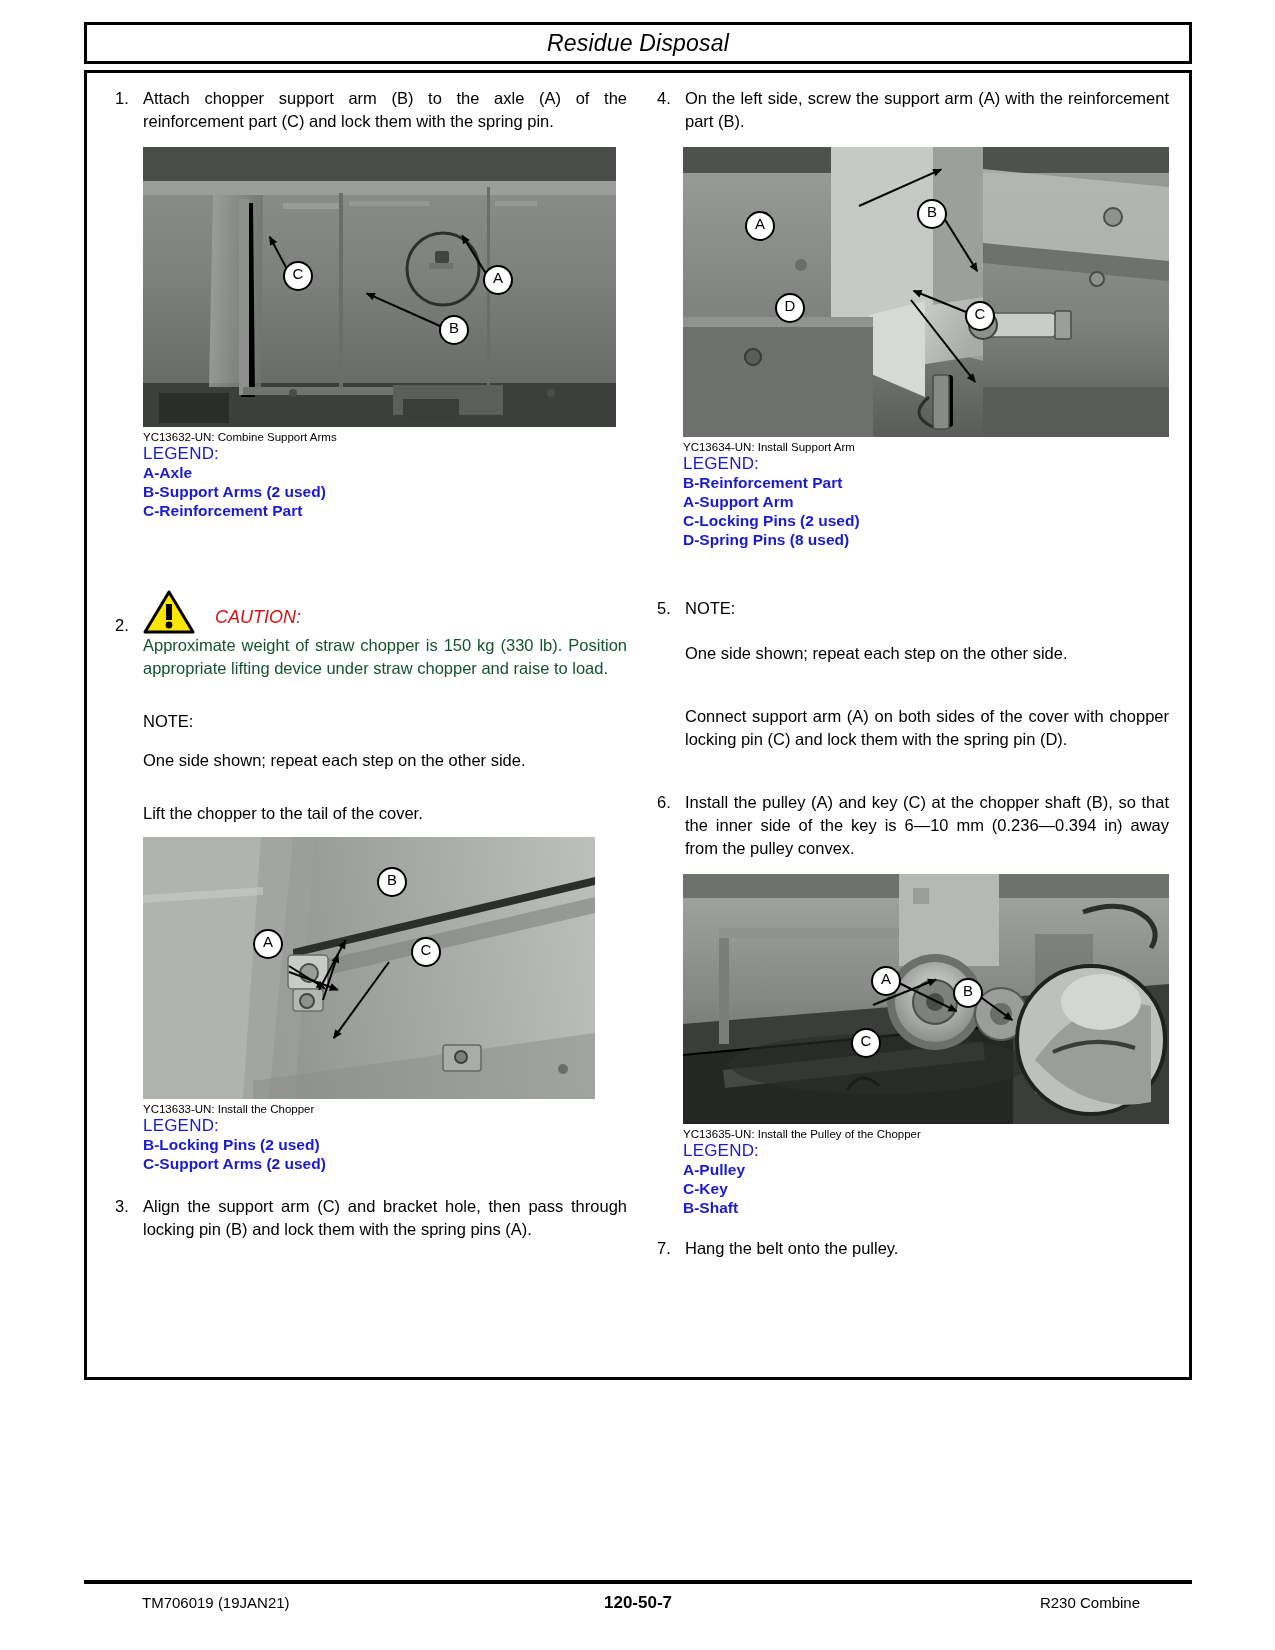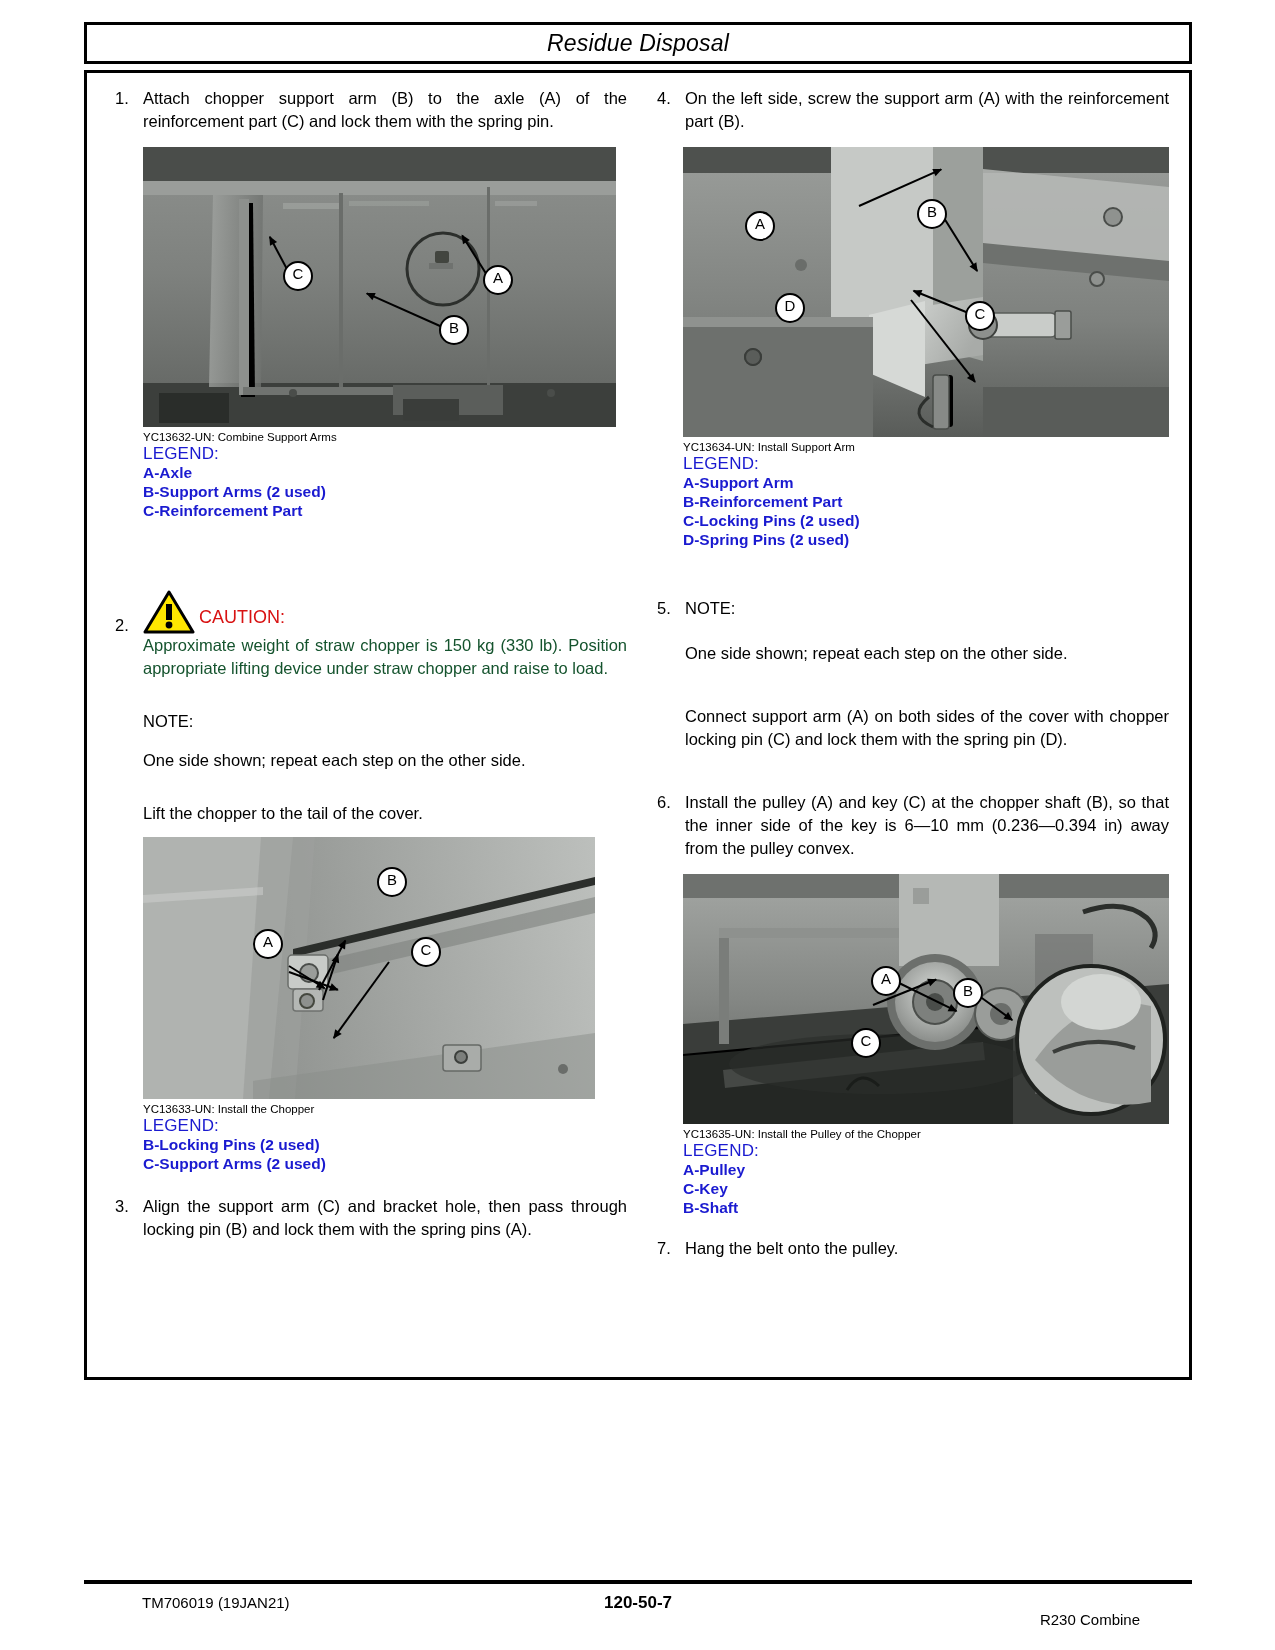--- a/index.html
+++ b/index.html
@@ -164,21 +164,22 @@
     font-size: 16.5px;
     line-height: 23px;
     padding-left: 8px;
     box-sizing: border-box;
     padding-top: 24px;
   }
   .caution-body { flex: 1 1 auto; }
   .caution-head {
     display: flex;
     align-items: center;
-    gap: 4px;
+    gap: 20px;
+    font-style: italic;
   }
   .warn-tri { display: block; }
   .caution-word {
     color: #d81212;
     font-size: 18px;
     line-height: 20px;
     padding-top: 10px;
   }
   .caution-text {
     color: #14532d;
@@ -200,21 +201,21 @@
     position: absolute;
     left: 84px;
     top: 1592px;
     width: 1108px;
     height: 28px;
     font-size: 15px;
     line-height: 22px;
   }
   .footer-left  { position: absolute; left: 58px;  top: 0; }
   .footer-center{ position: absolute; left: 0; right: 0; top: 0; text-align: center; font-weight: bold; font-size: 17px; }
-  .footer-right { position: absolute; right: 52px; top: 17px; }
+  .footer-right { position: absolute; right: 52px; top: 0; }
   .spacer-16 { height: 16px; }
   .spacer-22 { height: 22px; }
   .spacer-30 { height: 30px; }
   .spacer-40 { height: 40px; }
 </style>
 </head>
 <body>
 
 <div class="page">
 
@@ -421,24 +422,24 @@
           <div class="callout" style="left:62px;top:64px;">A</div>
           <div class="callout" style="left:234px;top:52px;">B</div>
           <div class="callout" style="left:92px;top:146px;">D</div>
           <div class="callout" style="left:282px;top:154px;">C</div>
         </div>
 
         <div class="fig-caption">YC13634-UN: Install Support Arm</div>
 
         <div class="legend">
           <div class="legend-head">LEGEND:</div>
+          <div class="legend-item">B-Reinforcement Part</div>
           <div class="legend-item">A-Support Arm</div>
-          <div class="legend-item">B-Reinforcement Part</div>
           <div class="legend-item">C-Locking Pins (2 used)</div>
-          <div class="legend-item">D-Spring Pins (2 used)</div>
+          <div class="legend-item">D-Spring Pins (8 used)</div>
         </div>
       </div>
 
       <div class="step" style="margin-top:48px;">
         <div class="step-num">5.</div>
         <div class="step-body nojust">
           <div>NOTE:</div>
           <div class="spacer-22"></div>
           <div>One side shown; repeat each step on the other side.</div>
           <div class="spacer-40"></div>

